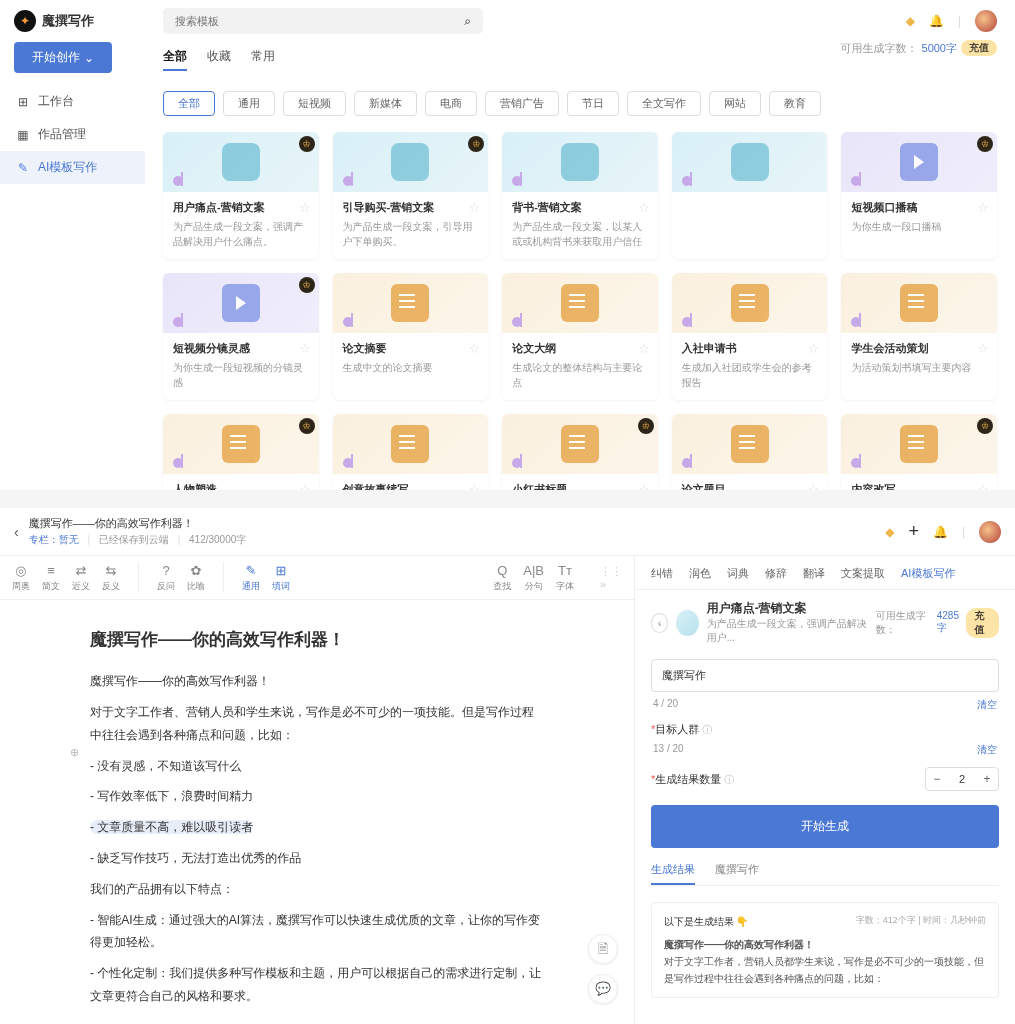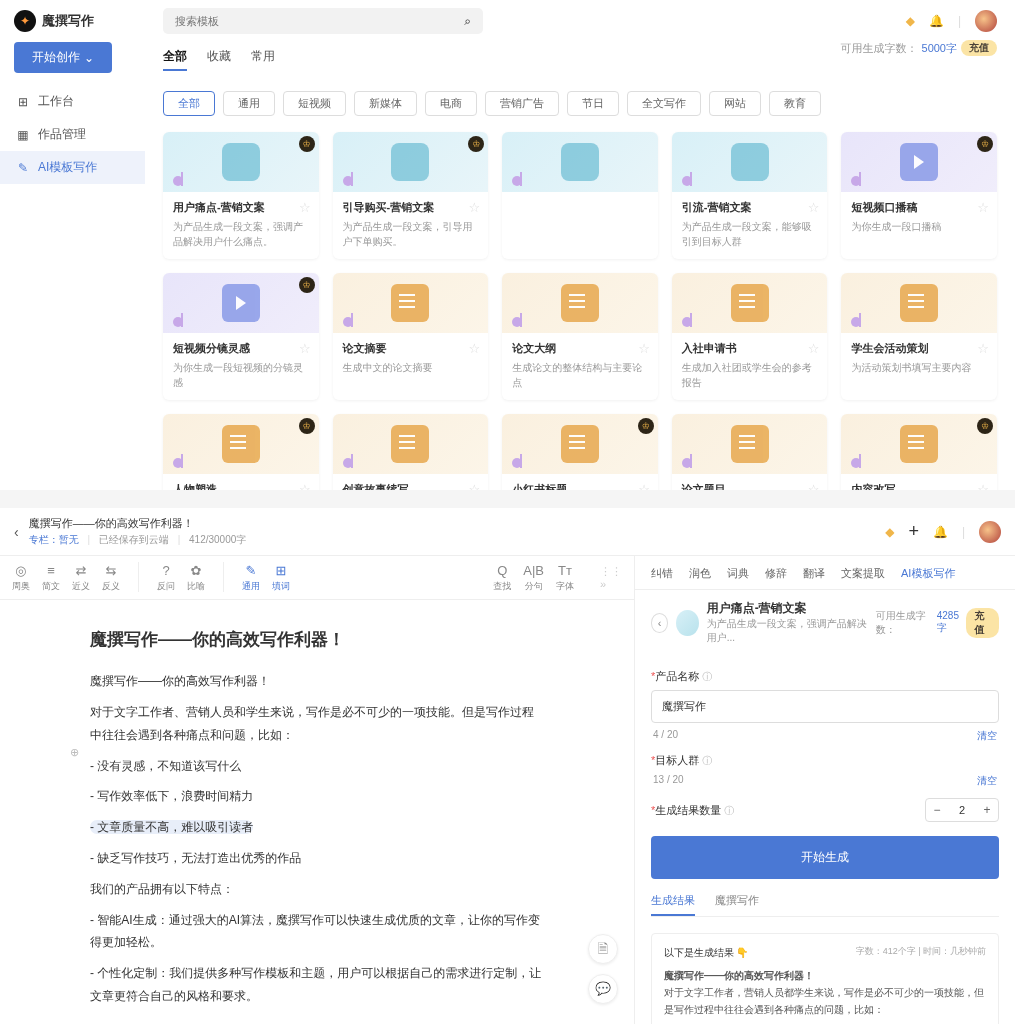--- a/index.html
+++ b/index.html
@@ -205,31 +205,31 @@
       <div class="card-desc">为产品生成一段文案，引导用户下单购买。</div>
       <span class="star-icon">☆</span>
     </div>
   </div>
         <div class="card">
     <div class="card-img blue">
       <div class="icon-shape robot"></div>
       <span class="note-circle"></span>
 
     </div>
+    <div class="card-body">
+      <div class="card-title">背书-营销文案</div>
+      <div class="card-desc">为产品生成一段文案，以某人或或机构背书来获取用户信任</div>
+      <span class="star-icon">☆</span>
+    </div>
   </div>
         <div class="card">
     <div class="card-img blue">
       <div class="icon-shape robot"></div>
       <span class="note-circle"></span>
 
-    </div>
-    <div class="card-body">
-      <div class="card-title">引流-营销文案</div>
-      <div class="card-desc">为产品生成一段文案，能够吸引到目标人群</div>
-      <span class="star-icon">☆</span>
     </div>
   </div>
         <div class="card">
     <div class="card-img purple">
       <div class="icon-shape video"></div>
       <span class="note-circle"></span>
       <span class="badge">♔</span>
     </div>
     <div class="card-body">
       <div class="card-title">短视频口播稿</div>
@@ -482,21 +482,20 @@
           <div class="tpl-sub">为产品生成一段文案，强调产品解决用户...</div>
         </div>
         <div class="right-credits">
           <span>可用生成字数：</span>
           <span style="color:#4a78d4">4285字</span>
           <span class="recharge-pill">充值</span>
         </div>
       </div>
 
       <div class="form-area">
-        <div class="form-label"><span class="req">*</span><span>产品名称</span> <span class="info">ⓘ</span></div>
         <div class="form-field"><span>魔撰写作</span></div>
         <div class="field-footer">
             <span>4 / 20</span>
             <span class="clear">清空</span>
           </div>
 
         <div class="form-label"><span class="req">*</span><span>目标人群</span> <span class="info">ⓘ</span></div>
         <div class="field-footer">
             <span>13 / 20</span>
             <span class="clear">清空</span>

